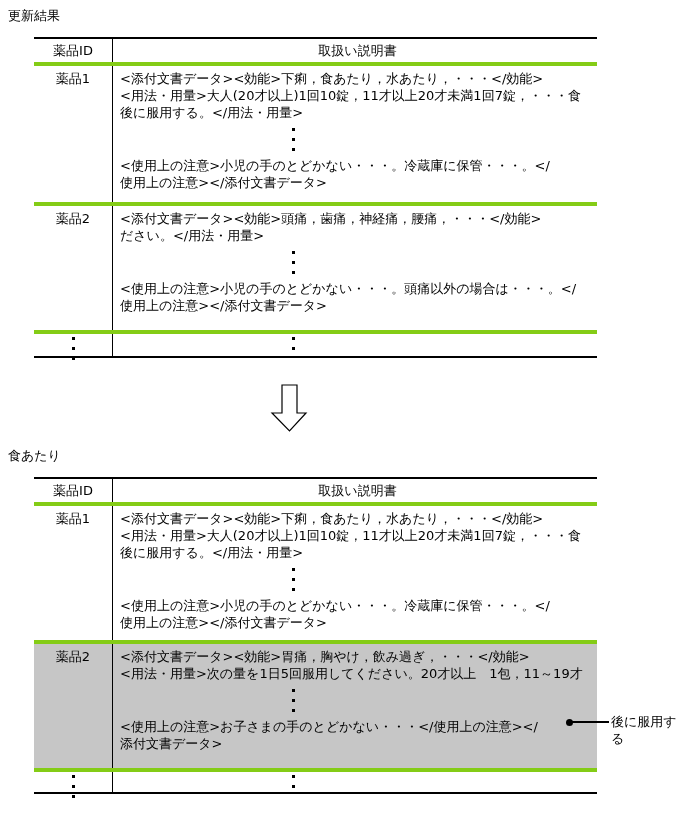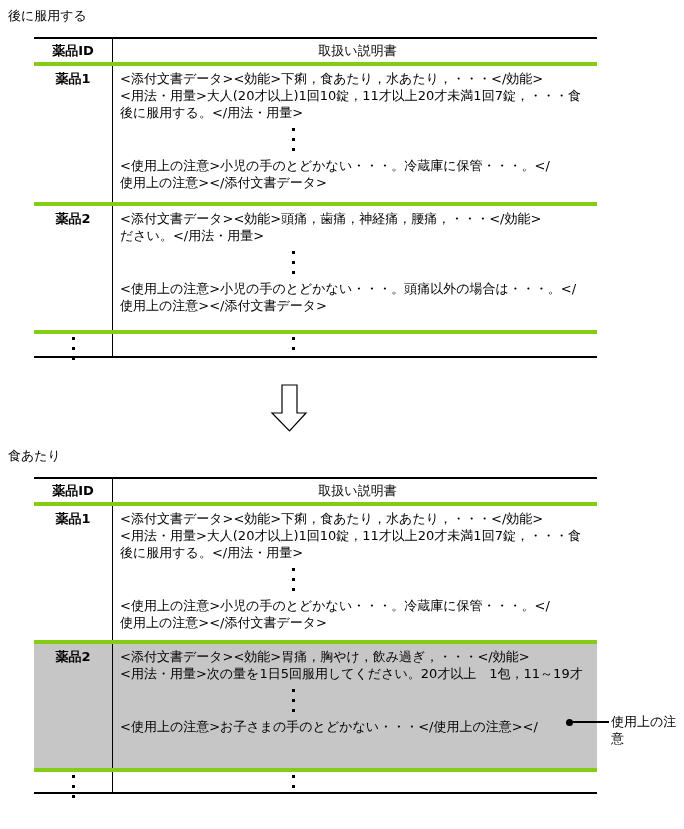--- a/index.html
+++ b/index.html
@@ -28,21 +28,20 @@
   }
   .t-row {display: flex; box-sizing: border-box;}
   .t-row + .t-row {border-top: 4px solid #84cc16;}
   .id-cell {
     flex: 0 0 79px;
     width: 79px;
     border-right: 1px solid #000;
     text-align: center;
     padding-top: 4px;
     box-sizing: border-box;
-    font-weight: bold;
   }
   .content-cell {
     flex: 1;
     padding: 4px 2px 0 7px;
     box-sizing: border-box;
     overflow: hidden;
   }
   .t-header {height: 23px;}
   .t-header .id-cell, .t-header .content-cell {
     padding-top: 2px;
@@ -82,21 +81,21 @@
     line-height: 17px;
     word-break: break-all;
     white-space: normal;
   }
 </style>
 </head>
 <body>
 
 <div class="page">
 
-  <div class="fig-title" style="top:8px;">後に服用する</div>
+  <div class="fig-title" style="top:8px;">更新結果</div>
 
   <div class="dtable" style="top:37px;">
     <div class="t-row t-header">
       <div class="id-cell">薬品ID</div>
       <div class="content-cell">取扱い説明書</div>
     </div>
 
     <div class="t-row" style="height:140px;">
       <div class="id-cell">薬品1</div>
       <div class="content-cell">
@@ -186,20 +185,21 @@
         <div class="line">&lt;添付文書データ&gt;&lt;効能&gt;胃痛，胸やけ，飲み過ぎ，・・・&lt;/効能&gt;</div>
         <div class="line">&lt;用法・用量&gt;次の量を1日5回服用してください。20才以上　1包，11～19才</div>
         <div class="gap-dots">
           <span class="vdots">
               <span class="vdot"></span>
               <span class="vdot"></span>
               <span class="vdot"></span>
             </span>
         </div>
         <div class="line">&lt;使用上の注意&gt;お子さまの手のとどかない・・・&lt;/使用上の注意&gt;&lt;/</div>
+        <div class="line">添付文書データ&gt;</div>
       </div>
     </div>
 
     <div class="t-row dots-row" style="height:24px;">
       <div class="id-cell">
         <span class="vdots">
             <span class="vdot"></span>
             <span class="vdot"></span>
             <span class="vdot"></span>
           </span>
@@ -208,15 +208,15 @@
         <span class="vdots">
             <span class="vdot"></span>
             <span class="vdot"></span>
           </span>
       </div>
     </div>
   </div>
 
   <div class="callout-dot"></div>
   <div class="callout-line"></div>
-  <div class="callout-label">使用上の注意</div>
+  <div class="callout-label">後に服用する</div>
 
 </div>
 
 </body></html>

